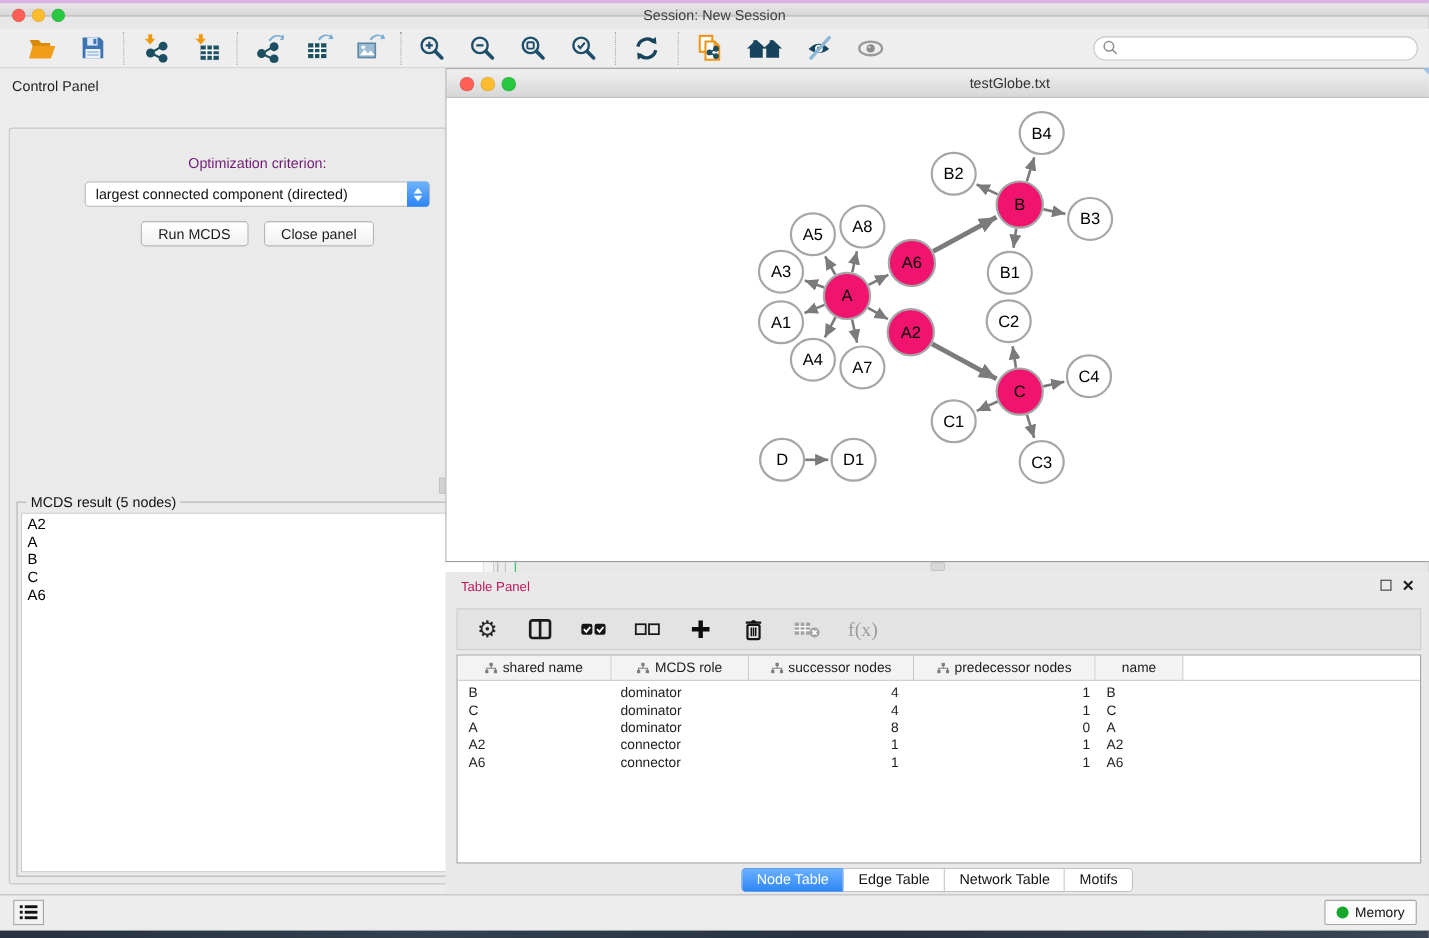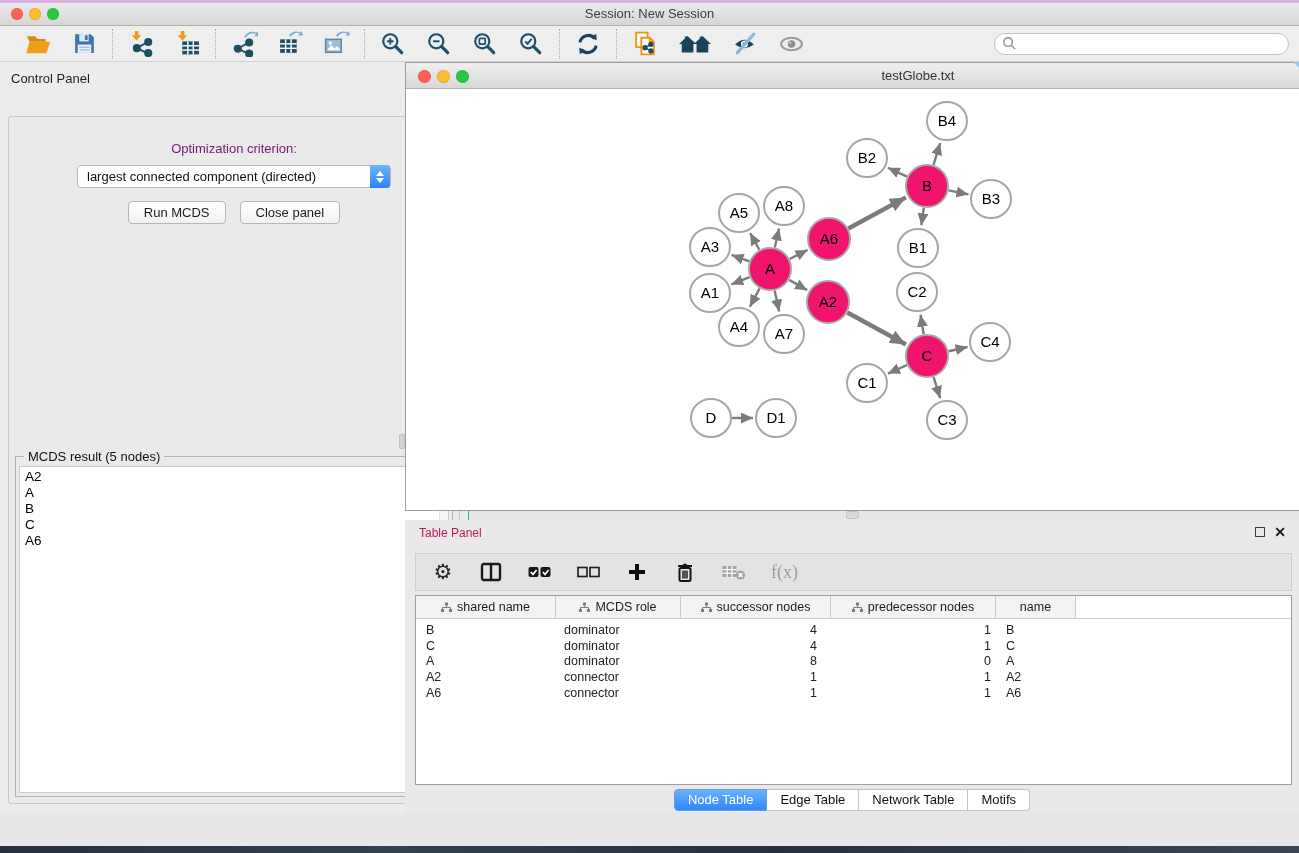--- a/index.html
+++ b/index.html
@@ -1,21 +1,21 @@
 <!DOCTYPE html>
 <html><head>
 <meta charset="utf-8">
 <style>
   *{margin:0;padding:0;box-sizing:border-box}
   body{background:#444}
   .app{position:relative;width:1299px;height:853px;background:#e7e7e7;
        font-family:"Liberation Sans",sans-serif;overflow:hidden;color:#222}
 
   
-  .titlebar{position:absolute;left:0;top:0;width:100%;height:26px;
+  .titlebar{position:absolute;left:0;top:0;width:100%;height:15px;
     background:linear-gradient(#ededed,#d6d6d6);border-bottom:1px solid #b2b2b2}
   .top-accent{position:absolute;left:0;top:0;width:100%;height:3px;background:#d9b1e2}
   .title-text{position:absolute;left:0;top:3px;width:100%;text-align:center;
     font-size:13px;line-height:21px;color:#3d3d3d}
   .light{position:absolute;top:8px;width:12px;height:12px;border-radius:50%;
     box-shadow:inset 0 0 1px rgba(0,0,0,.35)}
   .light.red{background:#ff5f57}.light.yellow{background:#febc2e}.light.green{background:#28c840}
 
   
   .toolbar{position:absolute;left:0;top:26px;width:100%;height:36px;background:#efeeee;
@@ -613,14 +613,32 @@
         </div>
     </div>
     <div class="tp-tabs" id="tp-tabs">
         <span class="tab active">Node Table</span>
         <span class="tab">Edge Table</span>
         <span class="tab">Network Table</span>
         <span class="tab">Motifs</span>
       </div>
   </div>
 
+  <div class="statusbar">
+    <span class="list-btn">
+      <svg width="18" height="15" viewBox="0 0 18 15">
+          <g fill="#111">
+            <rect x="1" y="1" width="2.6" height="2.6"></rect>
+            <rect x="5.5" y="1" width="11.5" height="2.6"></rect>
+            <rect x="1" y="6" width="2.6" height="2.6"></rect>
+            <rect x="5.5" y="6" width="11.5" height="2.6"></rect>
+            <rect x="1" y="11" width="2.6" height="2.6"></rect>
+            <rect x="5.5" y="11" width="11.5" height="2.6"></rect>
+          </g>
+        </svg>
+    </span>
+    <span class="memory-btn">
+      <span class="mem-dot"></span>
+      <span>Memory</span>
+    </span>
+  </div>
   <div class="bottom-strip"></div>
 </div>
 
 </body></html>

